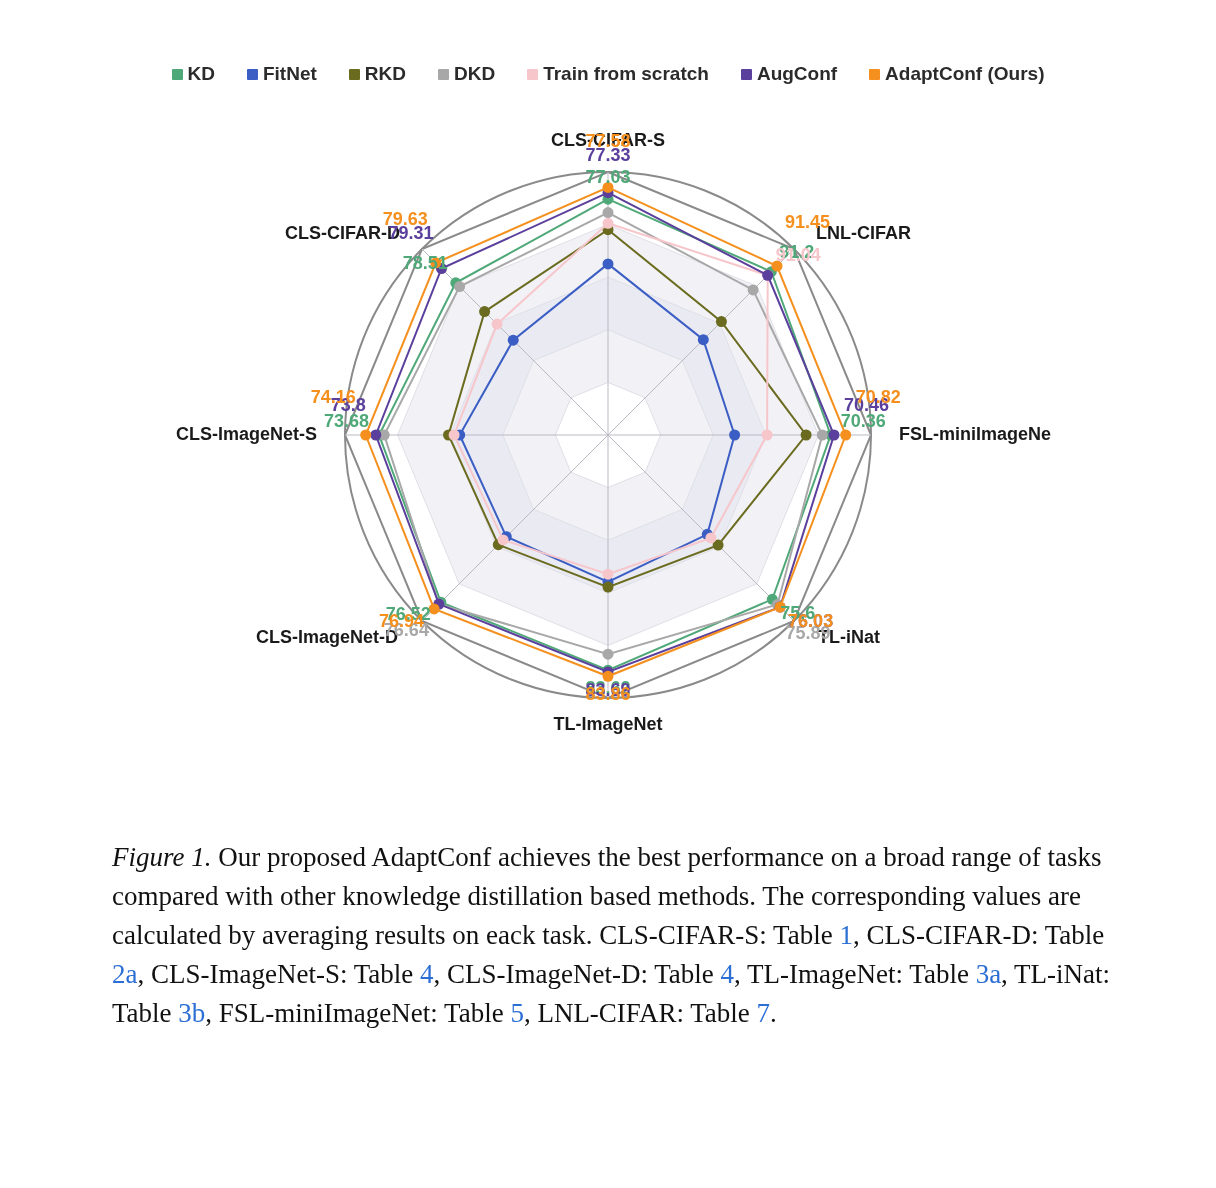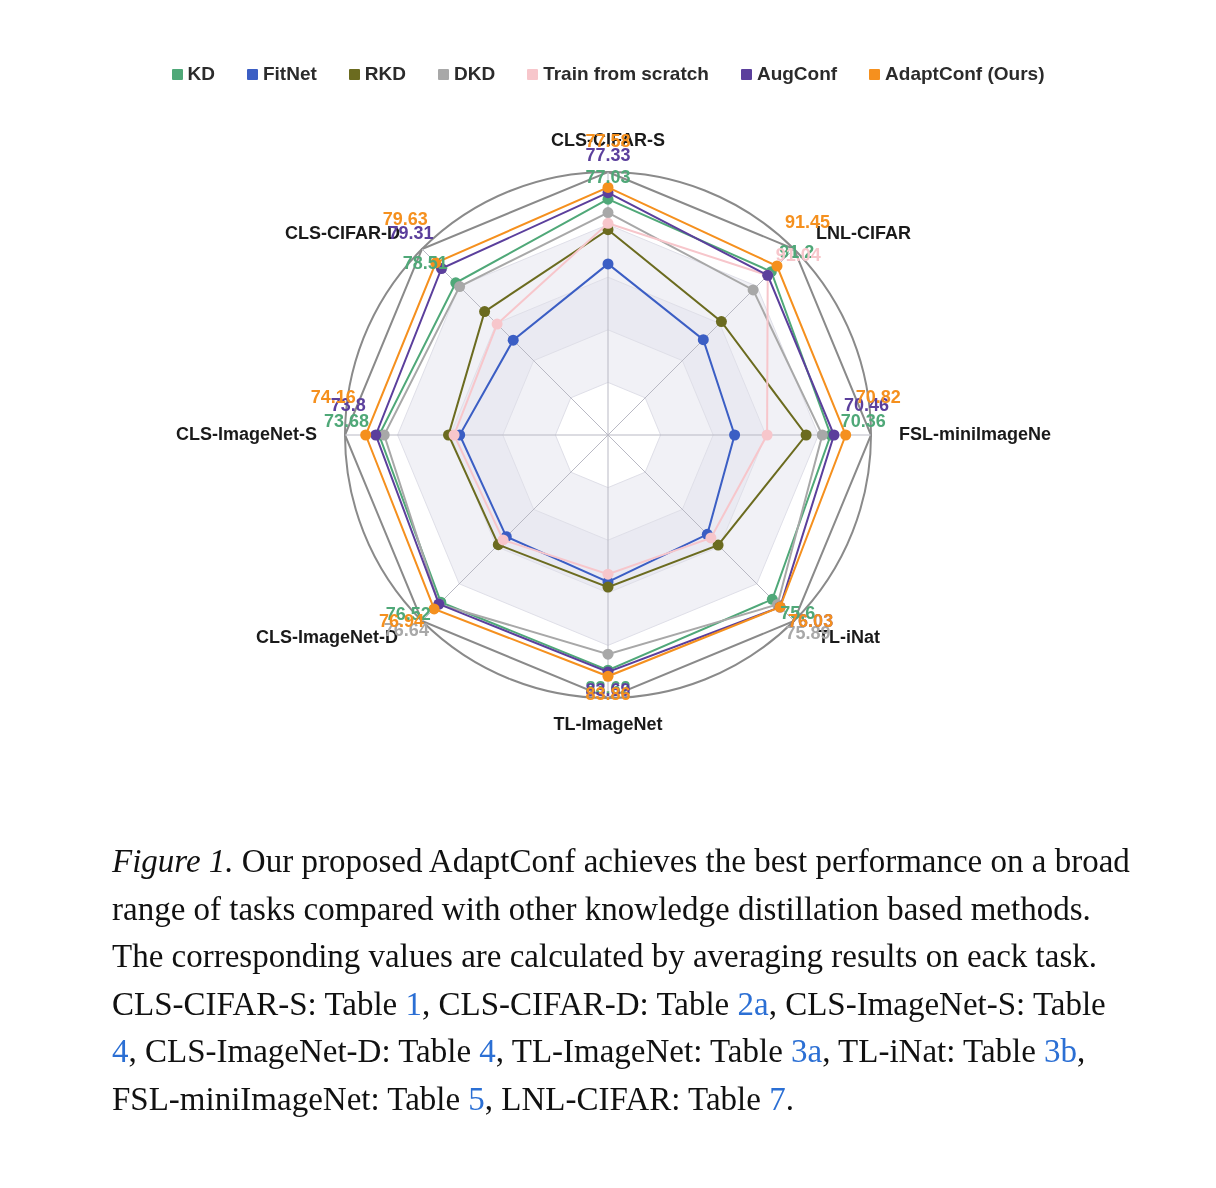--- a/index.html
+++ b/index.html
@@ -53,21 +53,21 @@
     position: absolute;
     left: 0;
     top: 95px;
   }
   #caption {
     position: absolute;
     left: 112px;
     top: 838px;
     width: 1020px;
     font-family: "Liberation Serif", serif;
-    font-size: 33px;
+    font-size: 27px;
     line-height: 1.44;
     color: #111111;
     text-align: left;
   }
   #caption .fig-label {
     font-style: italic;
   }
   #caption .ref {
     color: #2b6fd4;
   }

